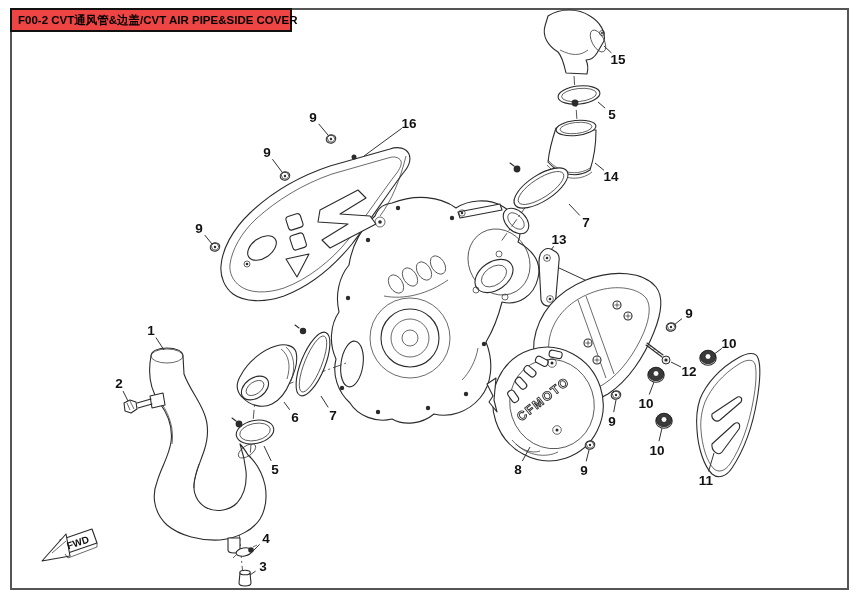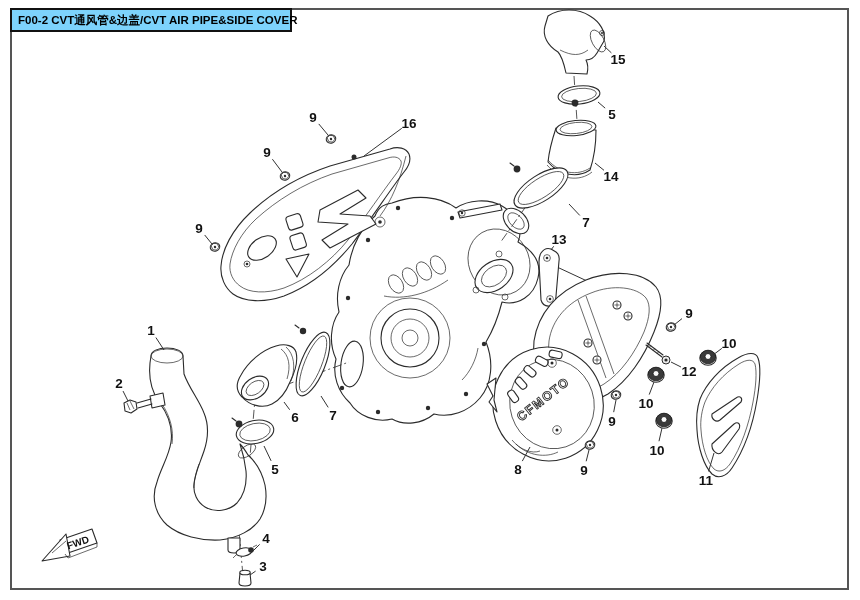--- a/index.html
+++ b/index.html
@@ -9,21 +9,21 @@
   #stage{
     position:relative; width:860px; height:600px; background:var(--bg);
     font-family:"Liberation Sans", sans-serif; overflow:hidden;
   }
   #frame-border{
     position:absolute; left:10px; top:8px; width:839px; height:582px;
     border:2px solid var(--border); box-sizing:border-box;
   }
   #title-box{
     position:absolute; left:10px; top:8px; width:282px; height:24px;
-    border:2px solid #111; box-sizing:border-box; background:#7dd3fc;
+    border:2px solid #111; box-sizing:border-box; background:#ef4444;
     display:flex; align-items:center; padding-left:6px;
     font-size:11.5px; font-weight:bold; color:#000; white-space:nowrap;
     letter-spacing:0px; z-index:3;
   }
   svg{position:absolute; left:0; top:0;}
   .ln{fill:none; stroke:var(--line); stroke-width:1.1; stroke-linecap:round; stroke-linejoin:round;}
   .thin{fill:none; stroke:var(--line); stroke-width:0.7;}
   .fw{fill:#ffffff; stroke:var(--line); stroke-width:1.1; stroke-linejoin:round;}
   .fg{fill:#ececec; stroke:var(--line); stroke-width:1;}
   .dk{fill:var(--line); stroke:none;}

